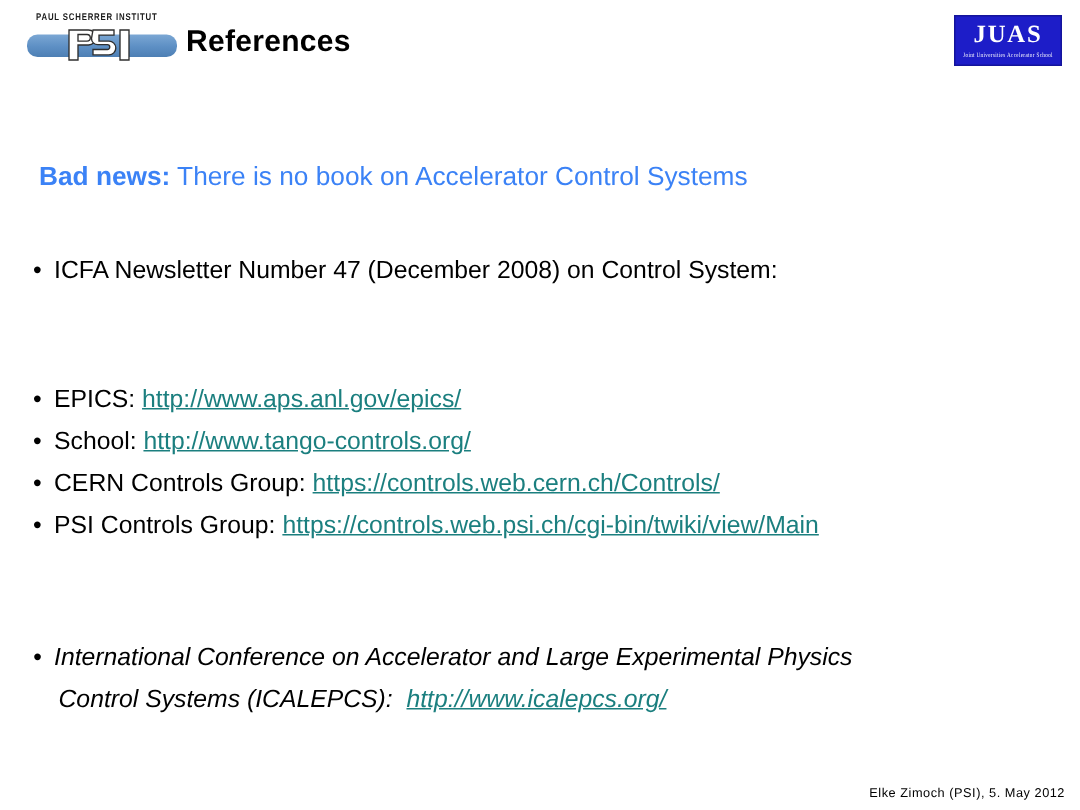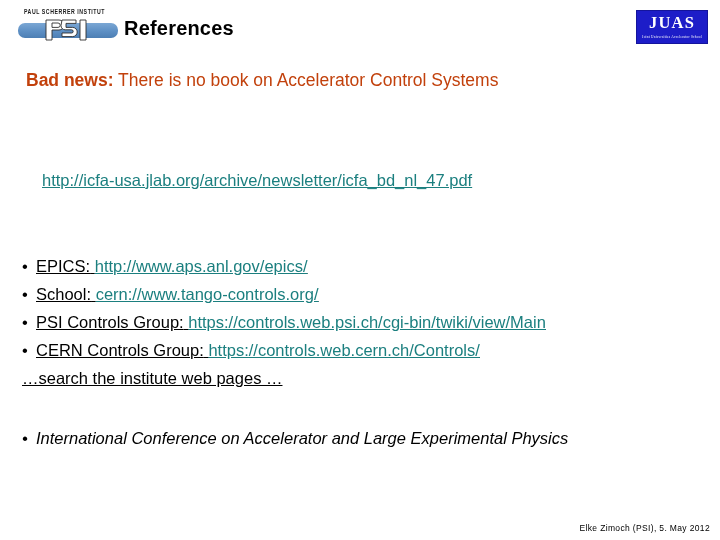--- a/index.html
+++ b/index.html
@@ -115,22 +115,23 @@
   .slide-body {
     position: absolute;
     left: 0;
     top: 56px;
     width: 720px;
   }
 
   .para {
     font-size: 17.5px;
     line-height: 31px;
-    color: #c2410c;
-    white-space: nowrap;
+    color: #3b82f6;
+    white-space: nowrap;
+    margin-top: 37px;
   }
   .para .lead {
     font-weight: bold;
   }
 
   .news-block {
     position: absolute;
     left: 26px;
     top: 9px;
   }
@@ -152,21 +153,20 @@
     top: 110px;
   }
   .icfa-url {
     padding-left: 20px;
   }
 
   .group-links {
     position: absolute;
     left: 22px;
     top: 196px;
-    text-decoration: underline;
   }
 
   .group-conf {
     position: absolute;
     left: 22px;
     top: 368px;
     font-style: italic;
   }
   .conf-second {
     padding-left: 17px;
@@ -226,47 +226,49 @@
 
 <div class="slide-body">
 
   <div class="news-block">
     <div class="para">
       <span class="lead">Bad news:</span><span> There is no book on Accelerator Control Systems</span>
     </div>
   </div>
 
   <div class="group-icfa">
-    <div class="bullet-line icfa-url">
-      <span class="link">http://icfa-usa.jlab.org/archive/newsletter/icfa_bd_nl_47.pdf</span>
+    <div class="bullet-line">
+      <span class="bullet-dot">•</span><span>ICFA Newsletter Number 47 (December 2008) on Control System:</span>
     </div>
   </div>
 
   <div class="group-links">
 
     <div class="bullet-line">
       <span class="bullet-dot">•</span><span>EPICS:</span>&nbsp;<span class="link">http://www.aps.anl.gov/epics/</span>
     </div>
 
     <div class="bullet-line">
-      <span class="bullet-dot">•</span><span>School:</span>&nbsp;<span class="link">cern://www.tango-controls.org/</span>
+      <span class="bullet-dot">•</span><span>School:</span>&nbsp;<span class="link">http://www.tango-controls.org/</span>
+    </div>
+
+    <div class="bullet-line">
+      <span class="bullet-dot">•</span><span>CERN Controls Group:</span>&nbsp;<span class="link">https://controls.web.cern.ch/Controls/</span>
     </div>
 
     <div class="bullet-line">
       <span class="bullet-dot">•</span><span>PSI Controls Group:</span>&nbsp;<span class="link">https://controls.web.psi.ch/cgi-bin/twiki/view/Main</span>
     </div>
 
-    <div class="bullet-line">
-      <span class="bullet-dot">•</span><span>CERN Controls Group:</span>&nbsp;<span class="link">https://controls.web.cern.ch/Controls/</span>
-    </div>
-
-    <div class="search-note">…search the institute web pages …</div>
   </div>
 
   <div class="group-conf">
     <div class="bullet-line">
       <span class="bullet-dot">•</span><span>International Conference on Accelerator and Large Experimental Physics</span>
     </div>
+    <div class="bullet-line conf-second">
+      <span>Control Systems (ICALEPCS):</span>&nbsp;&nbsp;<span class="link">http://www.icalepcs.org/</span>
+    </div>
   </div>
 
 </div>
 
 <div class="slide-footer">Elke Zimoch (PSI), 5. May 2012</div>
 
 </body></html>

